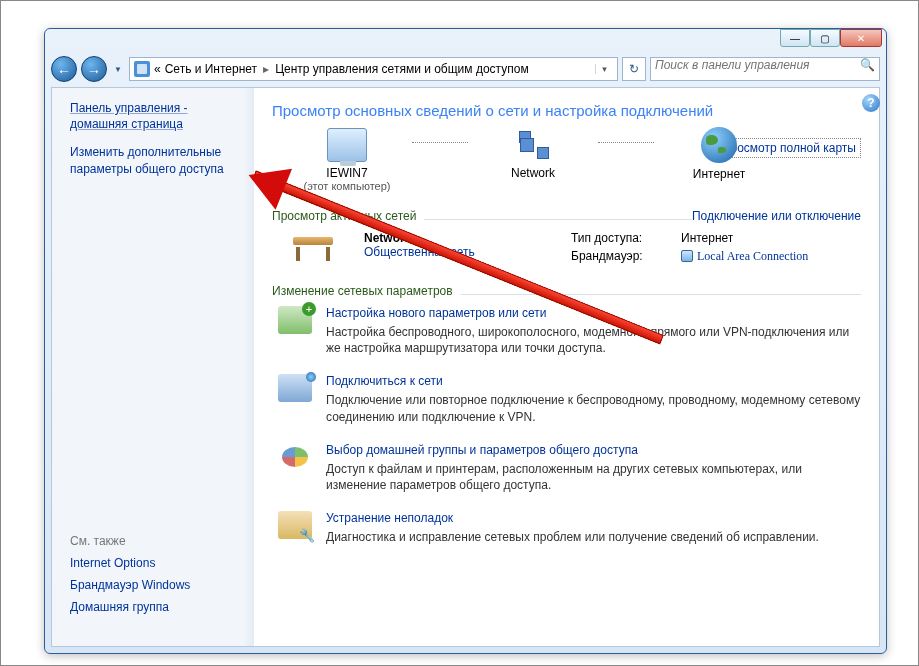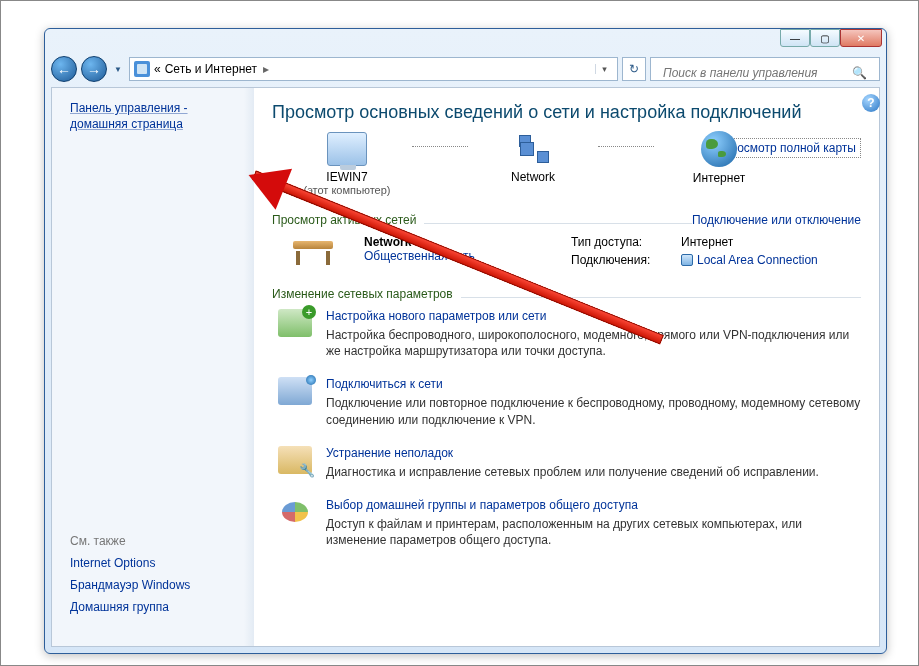--- a/index.html
+++ b/index.html
@@ -14,34 +14,34 @@
 .navbar { height: 32px; margin: 0 6px; display: flex; align-items: center; gap: 4px; }
 .navbtn { width: 26px; height: 26px; border-radius: 50%; background: radial-gradient(circle at 35% 30%, #6db6ef, #1e5a97); border: 1px solid #0d3e6f; display: flex; align-items: center; justify-content: center; color: #fff; font-size: 14px; }
 .navdrop { width: 14px; height: 26px; display: flex; align-items: center; justify-content: center; color: #2c5a88; font-size: 8px; }
 .address { flex: 1; height: 24px; background: #fff; border: 1px solid #9db6cf; display: flex; align-items: center; padding: 0 4px; gap: 4px; }
 .addr-icon { width: 16px; height: 16px; background: #4a90d9; border-radius: 2px; display: inline-block; position: relative; }
 .addr-icon::after { content: ""; position: absolute; inset: 3px; background: #cfe4f5; border-radius: 1px; }
 .addr-seg { color: #000; }
 .addr-sep { color: #666; padding: 0 2px; }
 .addr-dropdown { width: 18px; text-align: center; color: #555; font-size: 9px; border-left: 1px solid #cfd8e3; margin-left: auto; }
 .refresh { width: 24px; height: 24px; border: 1px solid #9db6cf; background: #fff; display: flex; align-items: center; justify-content: center; color: #2c5a88; }
-.searchbox { width: 230px; height: 24px; border: 1px solid #9db6cf; background: #fff; display: flex; align-items: flex-end; padding: 0 12px; }
+.searchbox { width: 230px; height: 24px; border: 1px solid #9db6cf; background: #fff; display: flex; align-items: flex-start; padding: 0 4px; }
 .searchbox input { flex: 1; border: none; outline: none; font-style: italic; color: #888; font-size: 12px; font-family: inherit; }
 .searchbox .mag { color: #2c5a88; }
 .content { position: absolute; top: 58px; left: 6px; right: 6px; bottom: 6px; background: #fff; border: 1px solid #b8c7d8; display: flex; }
 .sidebar { width: 202px; background: linear-gradient(90deg, #f2f6fb 0%, #f2f6fb 95%, #e3ebf4 100%); padding: 12px 8px 12px 18px; position: relative; }
 .help { position: absolute; top: 6px; right: -626px; width: 18px; height: 18px; border-radius: 50%; background: radial-gradient(circle at 35% 30%, #a6d6ff, #2975c4); color: #fff; font-size: 12px; display: flex; align-items: center; justify-content: center; font-weight: bold; }
 .sb-heading { color: #003399; text-decoration: underline; text-decoration-color: rgba(0,51,153,.4); margin-bottom: 12px; line-height: 1.35; cursor: pointer; }
 .sb-item { color: #003399; margin-bottom: 12px; line-height: 1.35; cursor: pointer; }
 .sb-highlight { border: 3px solid #d40b0b; border-radius: 10px; padding: 8px 10px; margin: -2px -8px 10px -12px; box-shadow: 0 0 0 1px #fff inset, 0 0 6px rgba(212,11,11,.4); }
 .sb-see { position: absolute; bottom: 24px; left: 18px; }
 .sb-see h4 { color: #777; font-weight: normal; font-size: 12px; margin-bottom: 8px; }
 .sb-see a { color: #003399; display: block; margin-bottom: 8px; cursor: pointer; }
 .main { flex: 1; padding: 14px 18px; position: relative; overflow: hidden; }
-.main h1 { color: #0c4a6e; font-size: 18px; font-weight: normal; margin-bottom: 2px; }
+.main h1 { color: #3b82f6; font-size: 15px; font-weight: normal; margin-bottom: 2px; }
 .topology { display: flex; align-items: center; gap: 10px; margin: 8px 0 6px 20px; }
 .topo-node { display: flex; flex-direction: column; align-items: center; width: 110px; }
 .topo-line { flex: 0 0 56px; height: 1px; border-top: 1px dotted #888; margin-bottom: 36px; }
 .topo-label { color: #000; margin-top: 4px; text-align: center; }
 .topo-sub { color: #555; font-size: 11px; }
 .fullmap { position: absolute; top: 50px; right: 18px; border: 1px dotted #888; padding: 2px 4px; color: #003399; cursor: pointer; }
 .icon-pc { width: 40px; height: 34px; background: linear-gradient(#dfefff,#9cc2e8); border: 1px solid #6a93bd; border-radius: 3px; position: relative; }
 .icon-pc::after { content: ""; position: absolute; bottom: -5px; left: 12px; width: 16px; height: 5px; background: #bcd; border-radius: 0 0 2px 2px; }
 .icon-net { width: 40px; height: 34px; position: relative; }
 .icon-net::before { content: ""; position: absolute; top: 3px; left: 6px; width: 10px; height: 10px; background: #5a8fd4; border: 1px solid #2d5e9a; }
@@ -55,21 +55,21 @@
 .bench { width: 46px; height: 30px; position: relative; }
 .bench::before { content: ""; position: absolute; top: 6px; left: 3px; width: 40px; height: 8px; background: linear-gradient(#e7b66f,#b8843b); border-radius: 2px; }
 .bench::after { content: ""; position: absolute; bottom: 0; left: 6px; width: 4px; height: 14px; background: #8a6a3a; box-shadow: 30px 0 0 #8a6a3a; }
 .net-info { flex: 1; }
 .net-name { font-weight: bold; }
 .net-type { color: #003399; cursor: pointer; }
 .net-props { width: 290px; }
 .net-props div { display: flex; margin-bottom: 4px; }
 .net-props .k { width: 110px; color: #000; }
 .net-props .v { color: #000; }
-.net-props .vlink { color: #003399; cursor: pointer; }
+.net-props .vlink { color: #003399; cursor: pointer; font-family: Liberation Serif, serif; }
 .plug { width: 12px; height: 12px; display: inline-block; border: 1px solid #2c6aa8; border-radius: 2px; margin-right: 4px; background: linear-gradient(#cfe6fb,#7fb4e4); vertical-align: -2px; }
 .settings-list { margin: 8px 0 0 6px; }
 .setitem { display: flex; gap: 14px; margin-bottom: 18px; }
 .seticon { width: 34px; height: 28px; flex-shrink: 0; }
 .seticon svg, .seticon div { width: 100%; height: 100%; }
 .settext a { color: #003399; cursor: pointer; font-size: 12px; }
 .settext p { color: #333; margin-top: 4px; line-height: 1.35; }
 .ic-newconn { background: linear-gradient(#cfe8c5,#7fbf6a); border-radius: 3px; position: relative; }
 .ic-newconn::after { content: "+"; position: absolute; top: -4px; right: -4px; width: 14px; height: 14px; background: #3a9b2a; color: #fff; border-radius: 50%; font-size: 11px; text-align: center; line-height: 14px; }
 .ic-connect { background: linear-gradient(#cfe0f5,#7fa8d4); border-radius: 3px; position: relative; }
@@ -97,33 +97,35 @@
     </div>
     <div class="navbar">
       <div class="navbtn">←</div>
       <div class="navbtn">→</div>
       <div class="navdrop">▼</div>
       <div class="address">
         <span class="addr-icon"></span>
         <span class="addr-seg">«</span>
         <span class="addr-seg">Сеть и Интернет</span>
         <span class="addr-sep">▸</span>
+        <span class="addr-seg">Центр управления сетями и общим доступом</span>
         <span class="addr-dropdown">▾</span>
       </div>
       <div class="refresh">↻</div>
       <div class="searchbox">
         <input placeholder="Поиск в панели управления" style="">
         <span class="mag">🔍</span>
       </div>
     </div>
 
     <div class="content">
       <div class="sidebar">
         <span class="help">?</span>
         <div class="sb-heading">Панель управления - домашняя страница</div>
+        <div class="sb-item">Изменить дополнительные параметры общего доступа</div>
         <div class="sb-see">
           <h4>См. также</h4>
           <a>Internet Options</a>
           <a>Брандмауэр Windows</a>
           <a>Домашняя группа</a>
         </div>
       </div>
 
       <div class="main">
         <h1>Просмотр основных сведений о сети и настройка подключений</h1>
@@ -160,21 +162,21 @@
           <div class="net-info">
             <div class="net-name">Network</div>
             <div class="net-type">Общественная сеть</div>
           </div>
           <div class="net-props">
             <div>
                 <span class="k">Тип доступа:</span>
                 <span class="v">Интернет</span>
               </div>
             <div>
-                <span class="k">Подключения:</span>
+                <span class="k">Брандмауэр:</span>
                 <span class="vlink"><span class="plug"></span><span>Local Area Connection</span></span>
               </div>
           </div>
         </div>
 
         <div class="section-head">
           <span>Изменение сетевых параметров</span>
           <span class="line"></span>
         </div>
 
@@ -186,29 +188,29 @@
             <div class="settext"><a>Настройка нового параметров или сети</a><p>Настройка беспроводного, широкополосного, модемного, прямого или VPN-подключения или же настройка маршрутизатора или точки доступа.</p></div>
           </div>
           <div class="setitem">
             <div class="seticon">
                 <div class="ic-connect"></div>
               </div>
             <div class="settext"><a>Подключиться к сети</a><p>Подключение или повторное подключение к беспроводному, проводному, модемному сетевому соединению или подключение к VPN.</p></div>
           </div>
           <div class="setitem">
             <div class="seticon">
+                <div class="ic-home"></div>
+              </div>
+            <div class="settext"><a>Выбор домашней группы и параметров общего доступа</a><p>Доступ к файлам и принтерам, расположенным на других сетевых компьютерах, или изменение параметров общего доступа.</p></div>
+          </div>
+          <div class="setitem">
+            <div class="seticon">
                 <div class="ic-trouble"></div>
               </div>
             <div class="settext"><a>Устранение неполадок</a><p>Диагностика и исправление сетевых проблем или получение сведений об исправлении.</p></div>
-          </div>
-          <div class="setitem">
-            <div class="seticon">
-                <div class="ic-home"></div>
-              </div>
-            <div class="settext"><a>Выбор домашней группы и параметров общего доступа</a><p>Доступ к файлам и принтерам, расположенным на других сетевых компьютерах, или изменение параметров общего доступа.</p></div>
           </div>
         </div>
       </div>
     </div>
   </div>
 
   <div class="arrow" style="top:170px; left:232px; width:460px; height:200px;">
     <div class="arrowline" style="top:0; left:22px; width:440px; transform-origin:left center; transform:rotate(22deg);"></div>
     <div class="arrowhead" style="top:-14px; left:-6px; border-right:38px solid #d40b0b; transform:rotate(22deg);"></div>
   </div>

